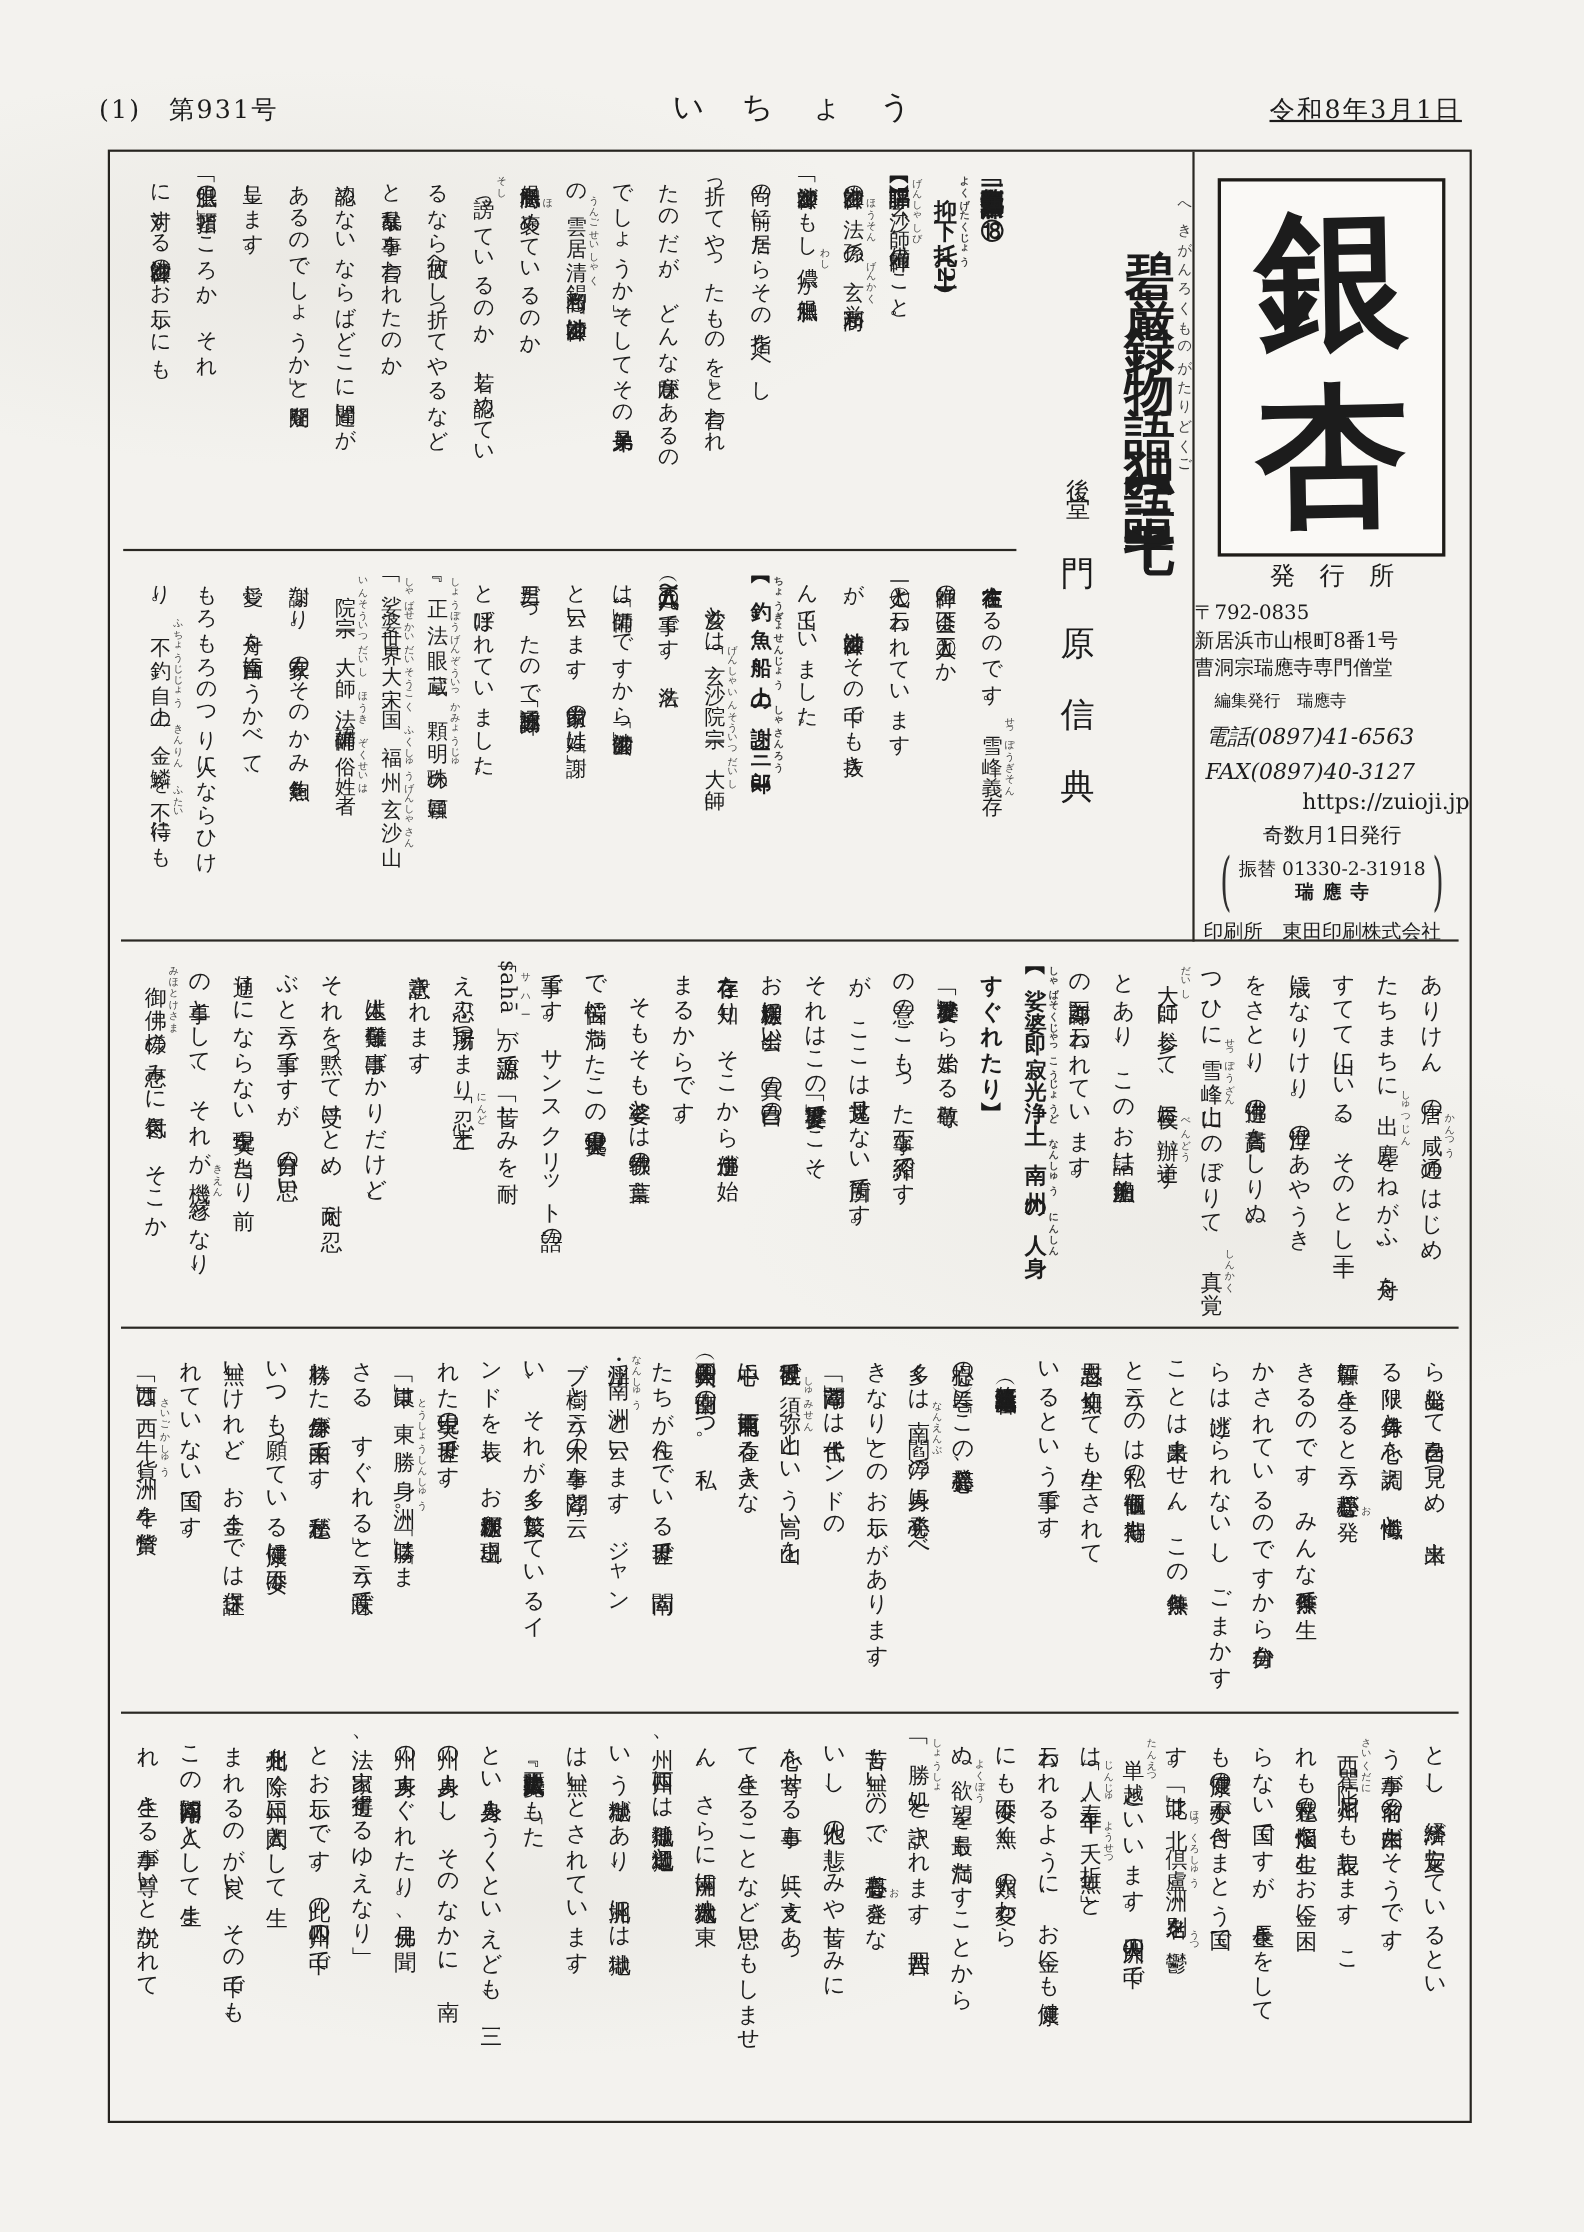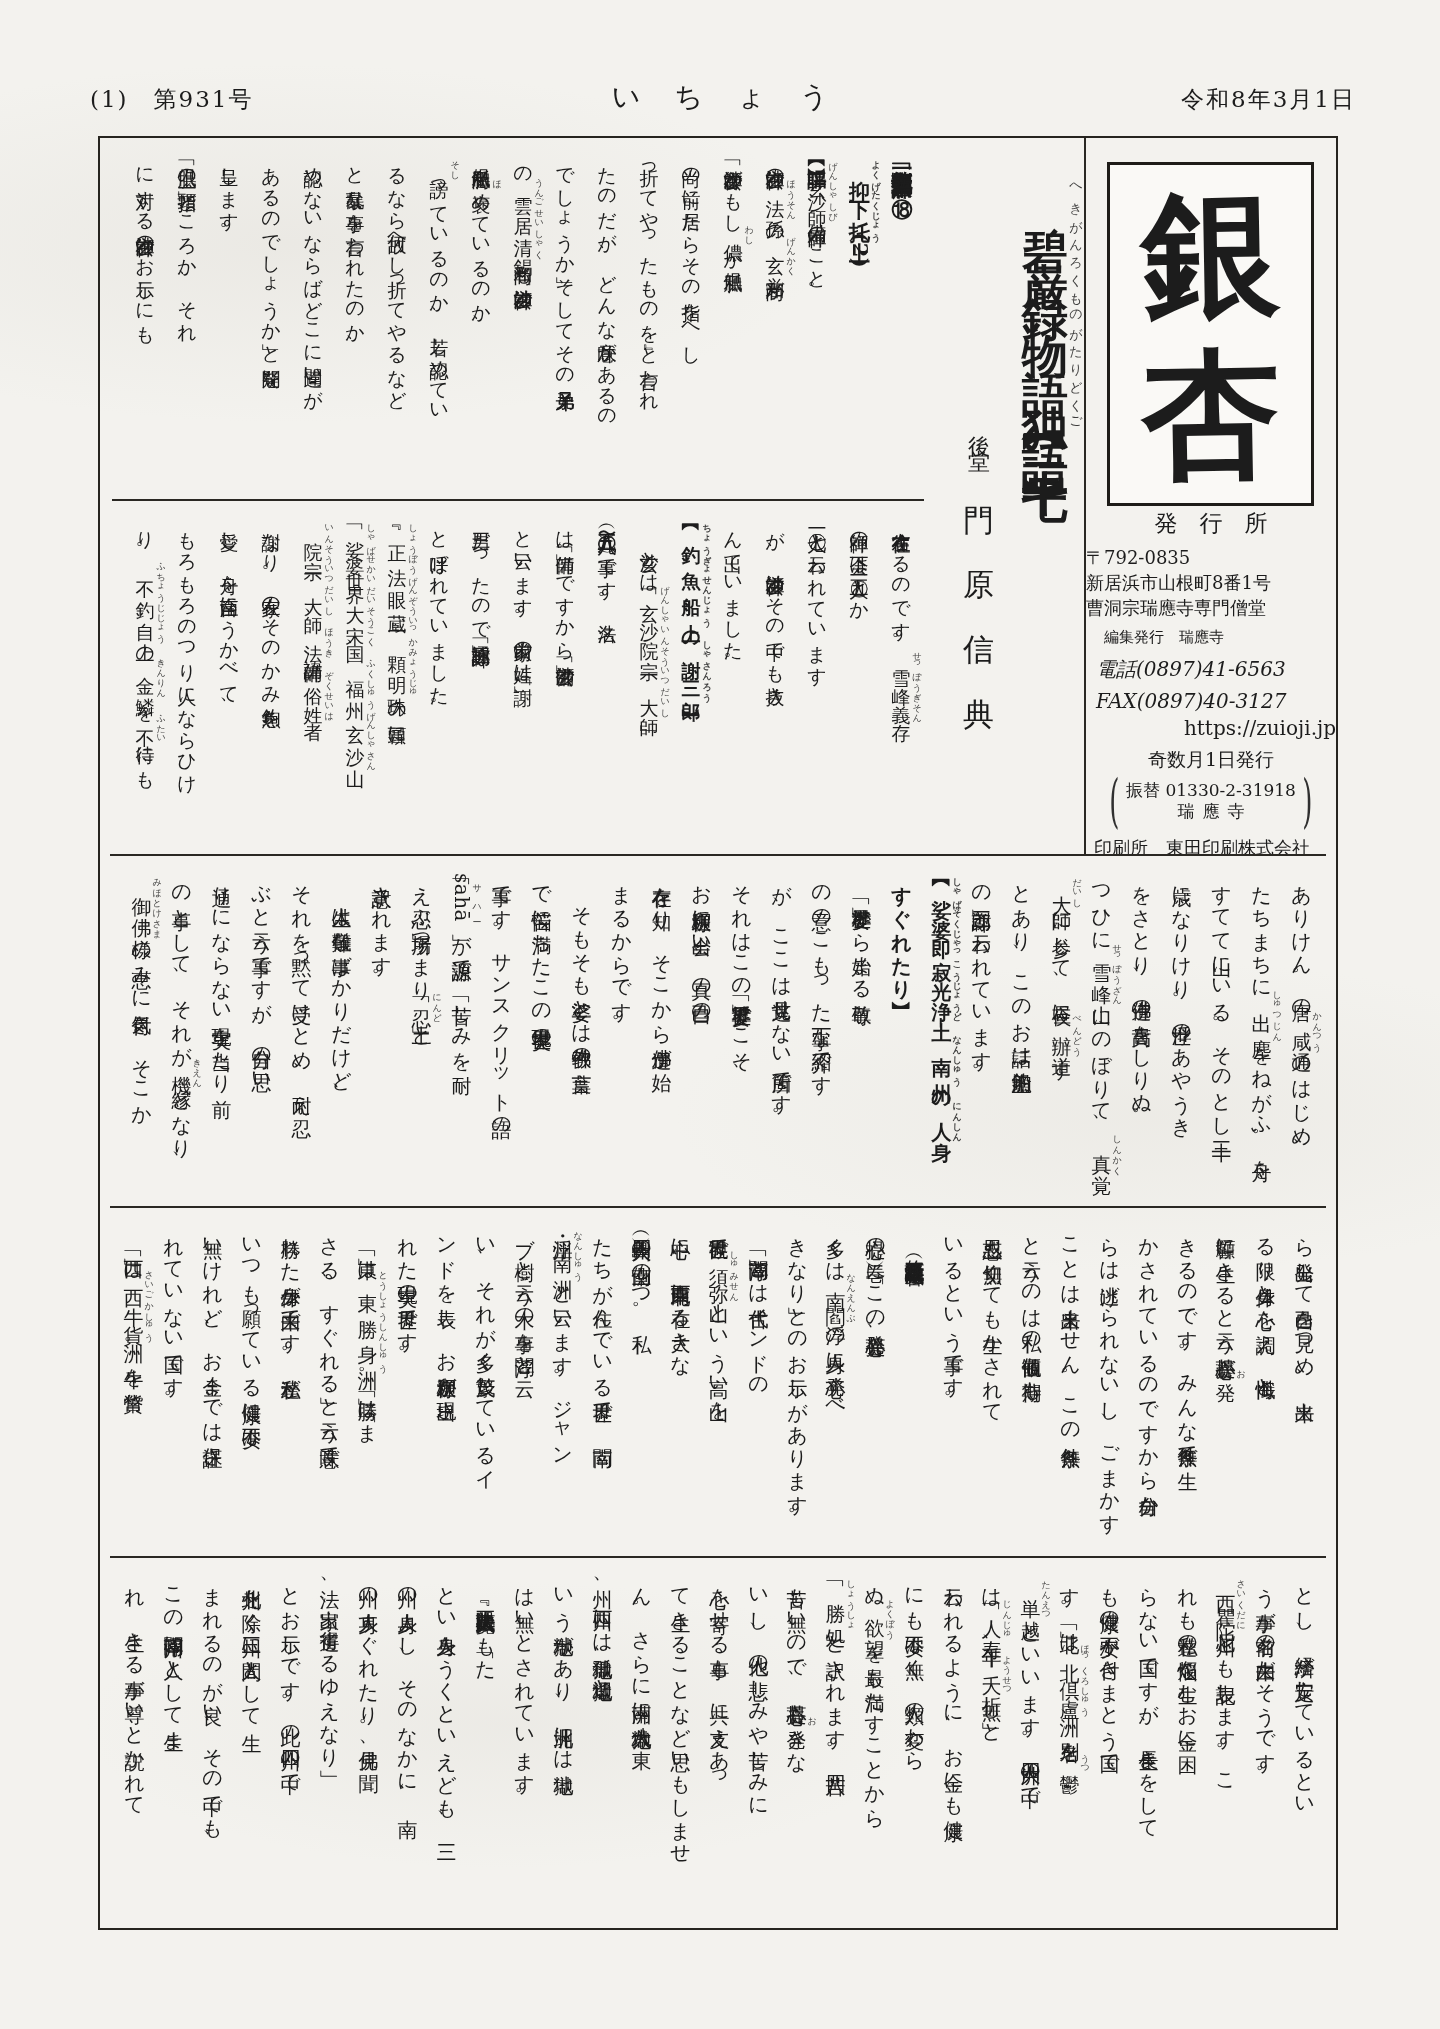--- a/index.html
+++ b/index.html
@@ -10,21 +10,21 @@
       radial-gradient(ellipse 900px 300px at 20% 12%, rgba(210,206,198,.25), rgba(0,0,0,0) 60%),
       radial-gradient(ellipse 800px 260px at 80% 55%, rgba(214,210,202,.22), rgba(0,0,0,0) 60%),
       radial-gradient(ellipse 700px 240px at 35% 85%, rgba(208,204,196,.2), rgba(0,0,0,0) 60%);
     color:#1c1c1c;
     font-family:"DejaVu Serif","Liberation Serif",serif;
     overflow:hidden;
   }
   .hline{position:absolute;font-size:23px;letter-spacing:2px;white-space:nowrap;}
   .h-left{left:90px;top:84px;}
   .h-center{left:0;top:78px;width:100%;text-align:center;font-size:28px;letter-spacing:34px;text-indent:34px;}
-  .h-right{right:84px;top:84px;}
+  .h-right{right:111px;top:84px;text-decoration:underline;}
 
   .frame{position:absolute;left:98px;top:136px;width:1240px;height:1794px;
     border:2px solid #26241f;box-sizing:border-box;}
   .frame-inner{position:relative;width:1236px;height:1790px;}
 
   
   .band{
     position:absolute;box-sizing:border-box;
     writing-mode:vertical-rl;text-orientation:mixed;
     padding:16px 14px 8px 14px;
@@ -61,21 +61,21 @@
   .mh-line{font-size:18px;line-height:25px;white-space:nowrap;}
   .mh-line.first{margin-top:6px;}
   .mh-editor{font-size:15px;line-height:27px;padding-left:18px;margin-top:4px;}
   .mh-tel{font-size:20px;line-height:27px;padding-left:10px;margin-top:5px;font-style:italic;}
   .mh-url{font-size:20px;line-height:27px;text-align:right;}
   .mh-cycle{font-size:19px;line-height:26px;text-align:center;margin-top:4px;}
   .furikae{display:flex;align-items:center;justify-content:center;margin-top:0;}
   .paren{font-size:58px;font-weight:400;line-height:58px;transform:scaleX(.45);opacity:.9;}
   .furikae-mid{text-align:center;}
   .furikae-mid div{font-size:17px;line-height:21px;white-space:nowrap;}
-  .furikae-mid .fname{letter-spacing:8px;text-indent:8px;}
+  .furikae-mid .fname{letter-spacing:8px;text-indent:8px;font-weight:bold;}
   .mh-printer{font-size:18px;line-height:26px;padding-left:8px;margin-top:5px;white-space:nowrap;}
 </style>
 </head>
 <body>
 
 <div class="hline h-left">(1)　第931号</div>
 <div class="hline h-center">いちょう</div>
 <div class="hline h-right">令和8年3月1日</div>
 
 <div class="frame">

